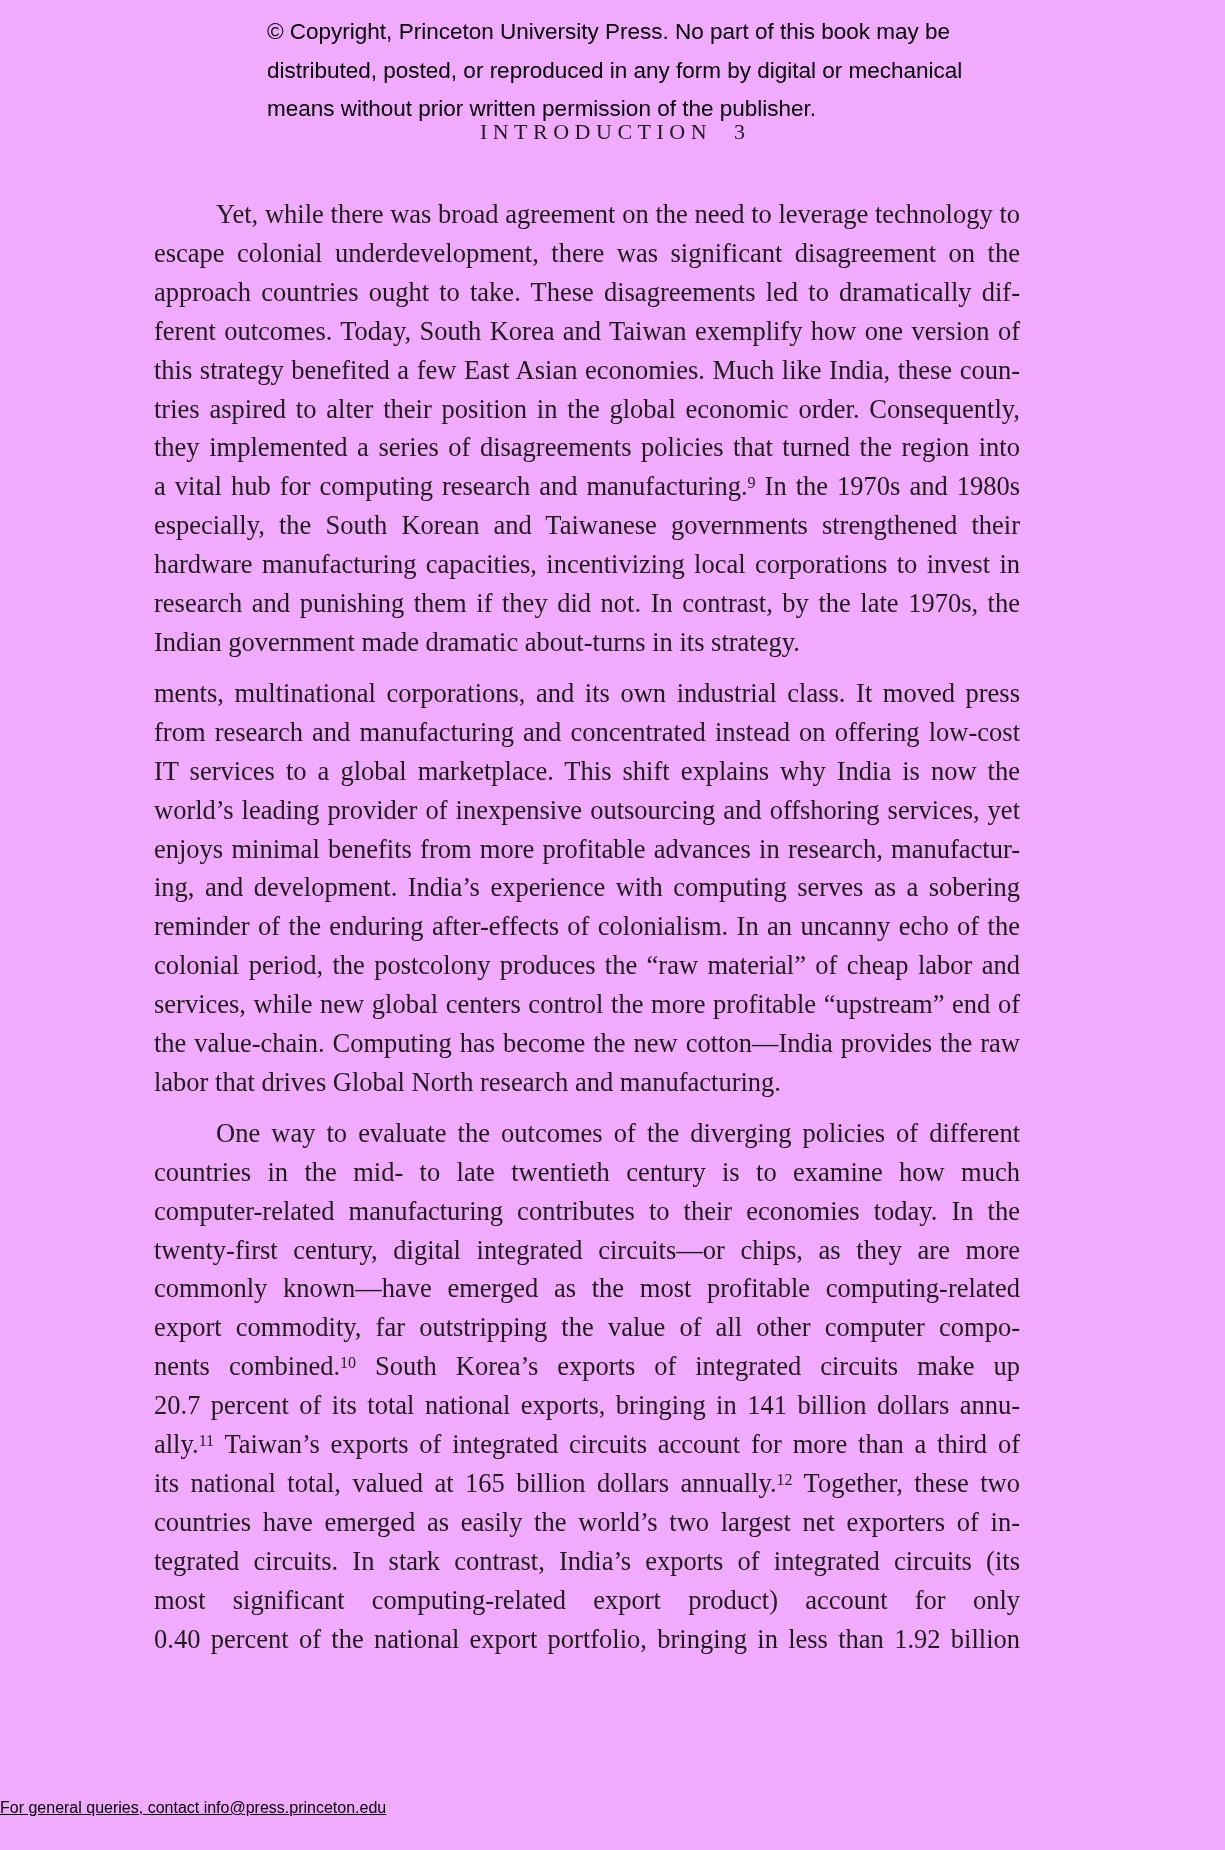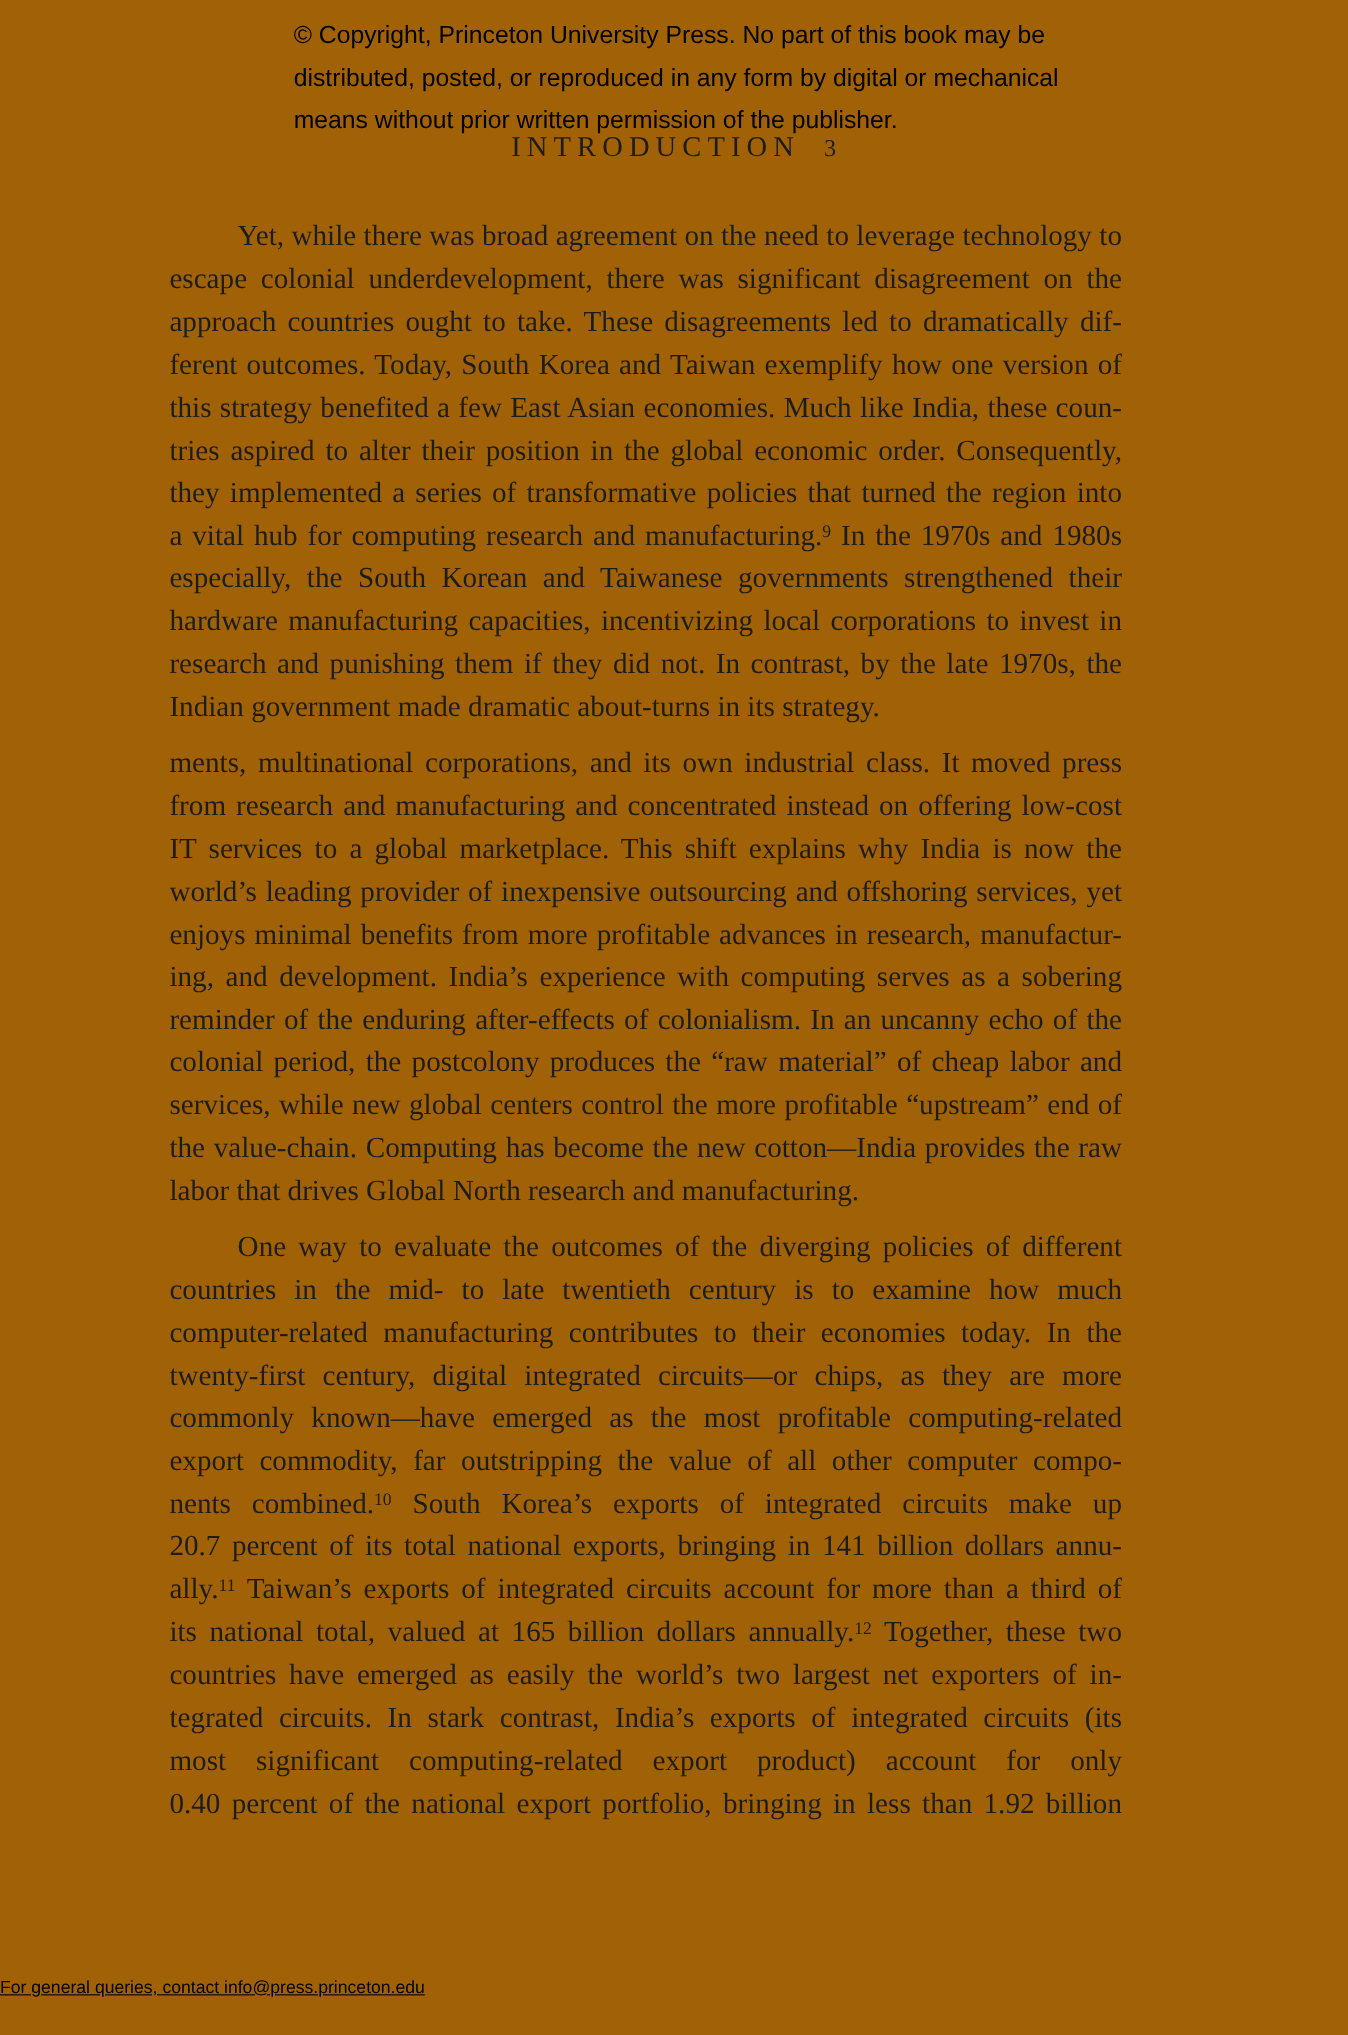--- a/index.html
+++ b/index.html
@@ -1,20 +1,20 @@
 <!DOCTYPE html>
 <html><head>
 <meta charset="utf-8">
 <style>
   html, body { margin: 0; padding: 0; background: #ffffff; }
   .page {
     position: relative;
     width: 1225px;
     height: 1850px;
-    background: #a16207;
+    background: #f0abfc;
     overflow: hidden;
   }
 
   
   .copyright-notice {
     position: absolute;
     left: 267px;
     top: 13px;
     font-family: "Liberation Sans", sans-serif;
     font-size: 22.5px;
@@ -27,21 +27,21 @@
     position: absolute;
     top: 119px;
     left: 0;
     right: 0;
     display: flex;
     justify-content: center;
     align-items: baseline;
     font-family: "Liberation Serif", "DejaVu Serif", serif;
     color: #1e1c1a;
   }
-  .rh-title { font-size: 26px; letter-spacing: 5.5px; text-align: center; }
+  .rh-title { font-size: 22px; letter-spacing: 5.5px; text-align: center; }
   .rh-num   { font-size: 22px; margin-left: 22px; }
 
   
   .body-text {
     position: absolute;
     left: 142px;
     top: 183px;
     width: 890px;
     font-family: "Liberation Serif", "DejaVu Serif", serif;
     font-size: 26.5px;
@@ -96,21 +96,21 @@
   </div>
 
   <div class="body-text">
       <div class="paragraph">
         <div class="line first-line">Yet, while there was broad agreement on the need to leverage technology to</div>
         <div class="line">escape colonial underdevelopment, there was significant disagreement on the</div>
         <div class="line">approach countries ought to take. These disagreements led to dramatically dif-</div>
         <div class="line">ferent outcomes. Today, South Korea and Taiwan exemplify how one version of</div>
         <div class="line">this strategy benefited a few East Asian economies. Much like India, these coun-</div>
         <div class="line">tries aspired to alter their position in the global economic order. Consequently,</div>
-        <div class="line">they implemented a series of transformative policies that turned the region into</div>
+        <div class="line">they implemented a series of disagreements policies that turned the region into</div>
         <div class="line">a vital hub for computing research and manufacturing.<sup>9</sup> In the 1970s and 1980s</div>
         <div class="line">especially, the South Korean and Taiwanese governments strengthened their</div>
         <div class="line">hardware manufacturing capacities, incentivizing local corporations to invest in</div>
         <div class="line">research and punishing them if they did not. In contrast, by the late 1970s, the</div>
         <div class="line last-open">Indian government made dramatic about-turns in its strategy.</div>
       </div>
       <div class="paragraph">
         <div class="line">ments, multinational corporations, and its own industrial class. It moved press</div>
         <div class="line">from research and manufacturing and concentrated instead on offering low-cost</div>
         <div class="line">IT services to a global marketplace. This shift explains why India is now the</div>

